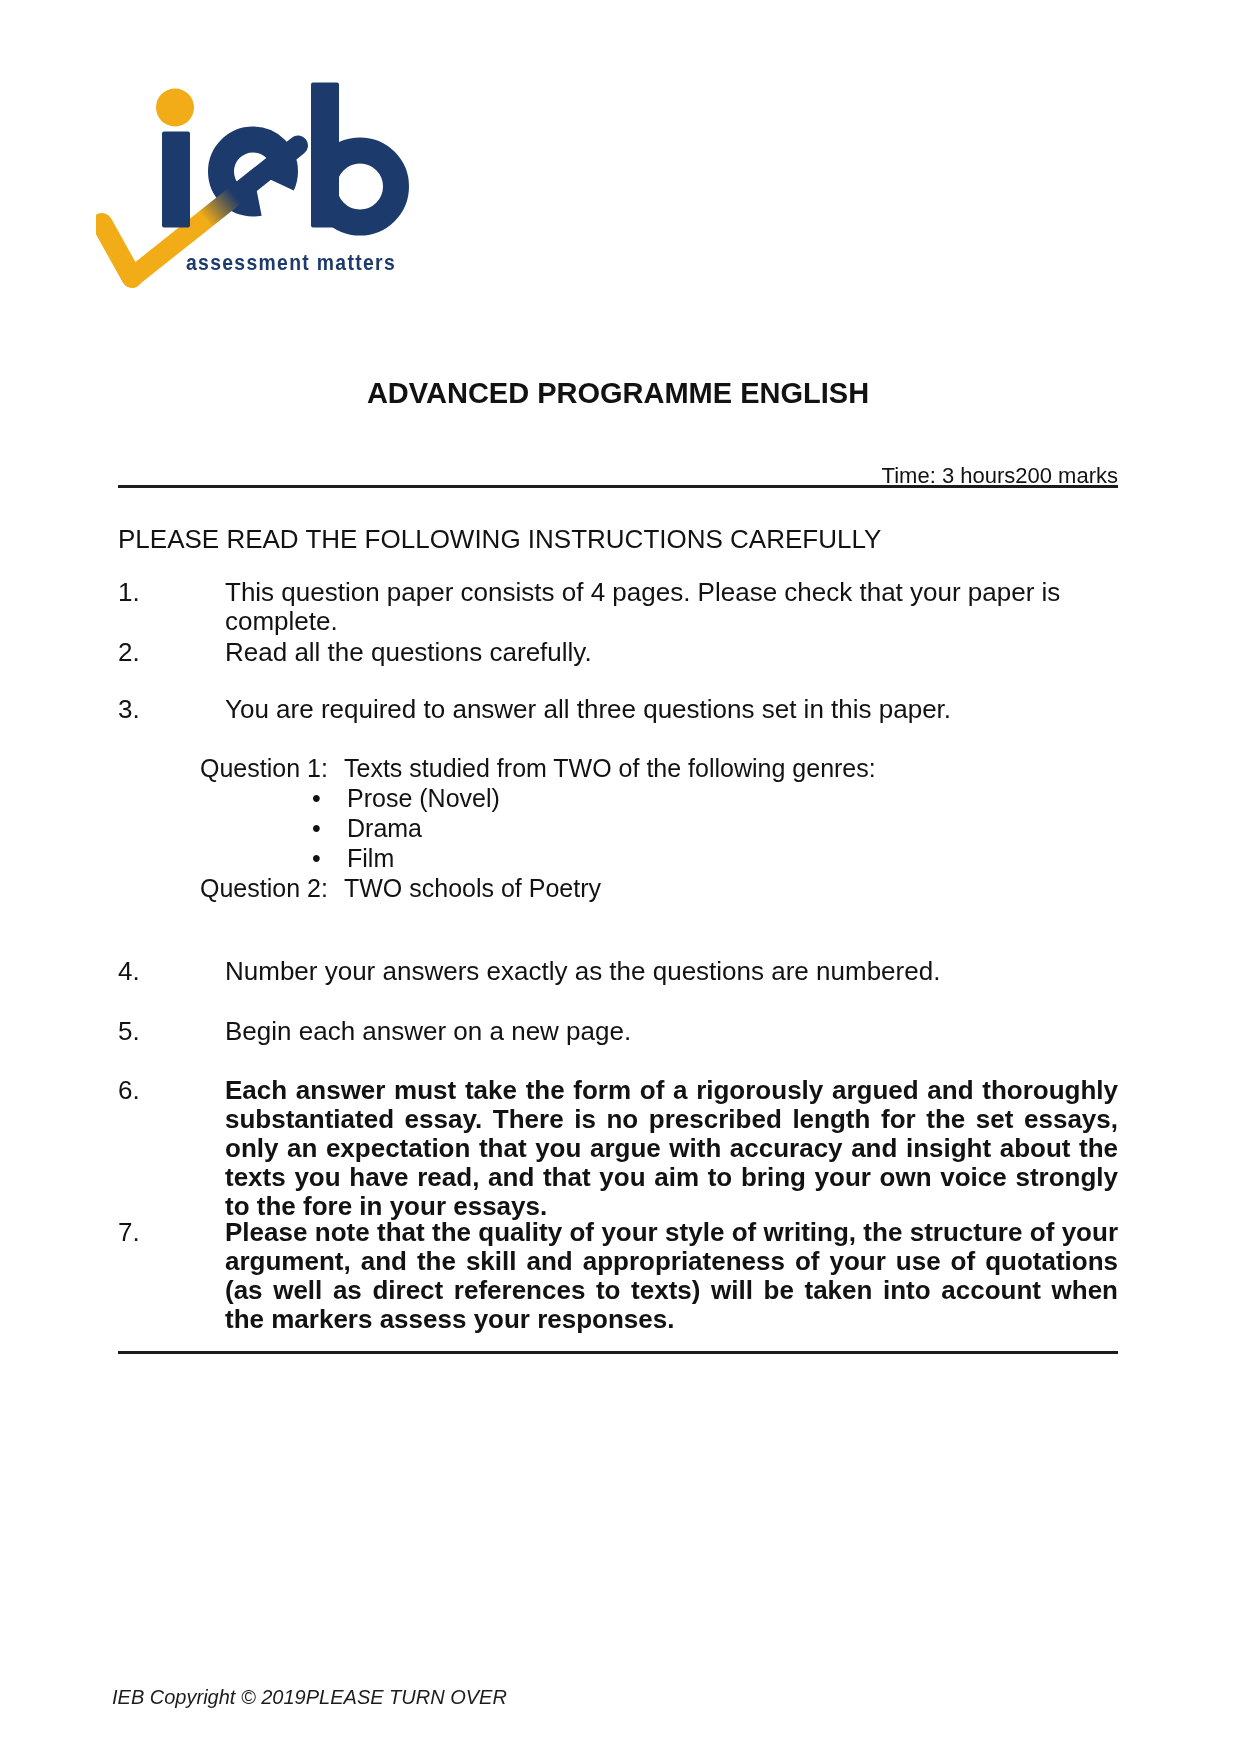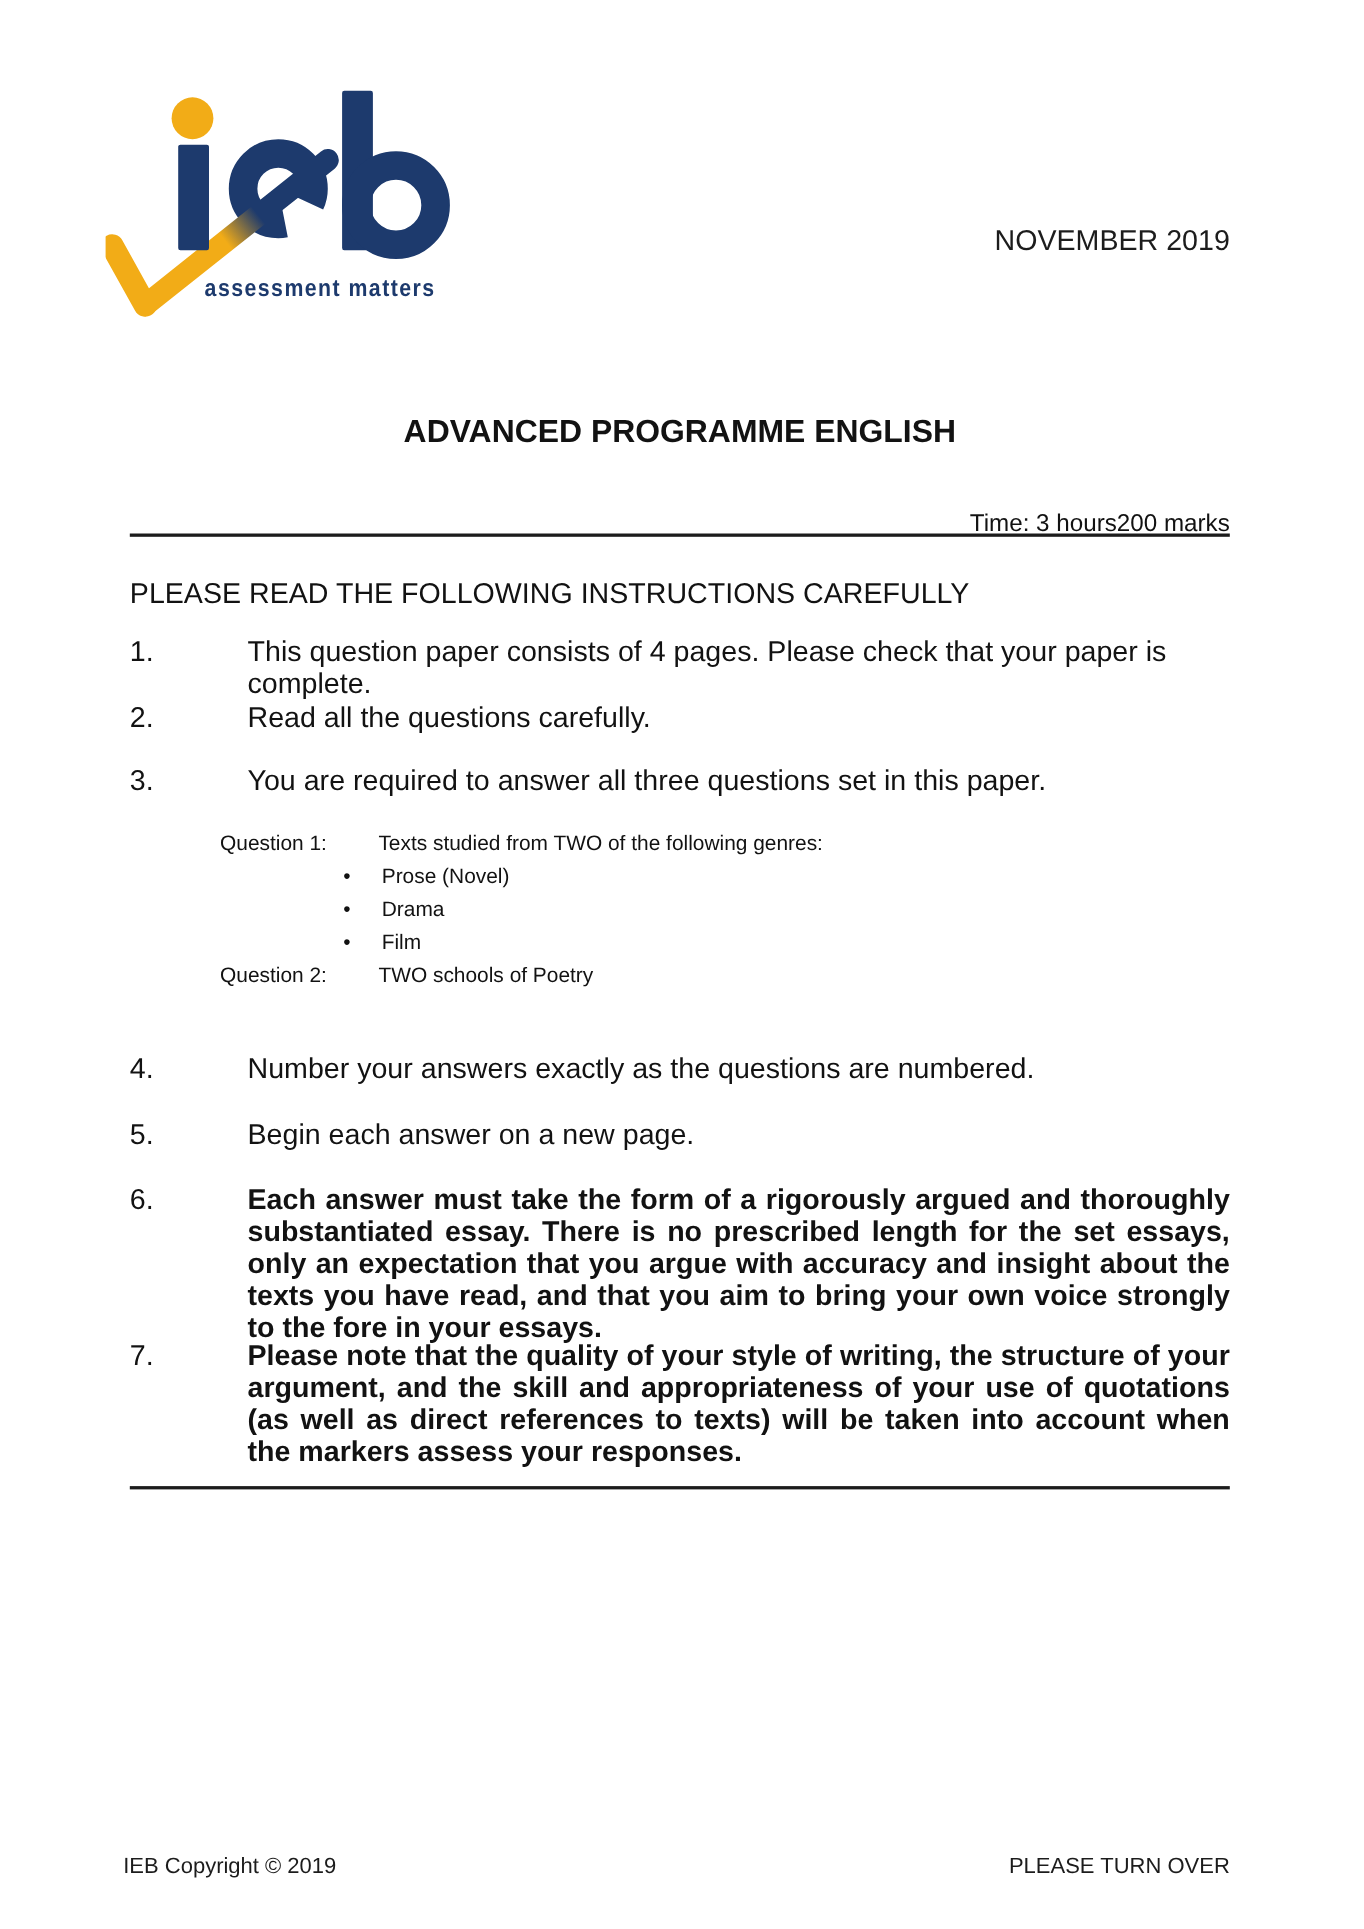--- a/index.html
+++ b/index.html
@@ -45,30 +45,30 @@
 
   .item { left: 118px; width: 1000px; font-size: 26px; line-height: 29px; }
   .item .num { position: absolute; left: 0; top: 0; }
   .item .txt { margin-left: 107px; }
   .item .txt.just { text-align: justify; font-weight: bold; }
 
   .i1 { top: 578px; } .i2 { top: 638px; } .i3 { top: 695px; }
   .i4 { top: 957px; } .i5 { top: 1017px; }
   .i6 { top: 1076px; } .i7 { top: 1218px; }
 
-  .qblock { top: 753px; left: 200px; width: 918px; font-size: 19px; line-height: 30px; }
+  .qblock { top: 753px; left: 200px; width: 918px; font-size: 25px; line-height: 30px; }
   .qrow { display: flex; }
   .qrow .qlabel { width: 144px; flex: 0 0 144px; }
   .bullet-row { display: flex; padding-left: 112px; }
   .bullet-row .dot { width: 35px; flex: 0 0 35px; }
 
   .footer {
     top: 1686px; left: 112px; width: 1006px;
-    display: flex; justify-content: space-between;
-    font-size: 20px; color: #1c1c1c;
+    display: flex; 
+    font-size: 20px; color: #1c1c1c; font-style: italic;
   }
 </style>
 </head>
 <body>
 
 <div class="abs logo-box">
   <svg width="322" height="218" viewBox="0 0 322 215">
     <defs>
       <linearGradient id="tickGrad" gradientUnits="userSpaceOnUse" x1="36" y1="198" x2="202" y2="66">
         <stop offset="0" stop-color="#f2ac17"></stop>
@@ -90,21 +90,20 @@
 
     <rect x="215" y="3" width="28" height="145" rx="2" fill="#1d3a6d"></rect>
 
     <circle cx="264" cy="107" r="36" fill="none" stroke-width="26" stroke="#1d3a6d"></circle>
 
     <text x="90" y="190" font-size="22" font-weight="bold" letter-spacing="1.5" textLength="210" lengthAdjust="spacingAndGlyphs" fill="#1d3a6d">assessment matters</text>
   </svg>
 </div>
 
 <div class="abs header-right">
-  <div>NOVEMBER 2019</div>
 </div>
 
 <div class="abs doc-title">ADVANCED PROGRAMME ENGLISH</div>
 
 <div class="abs meta-row">
   <span>Time: 3 hours</span>
   <span>200 marks</span>
 </div>
 
 <div class="abs rule rule-top"></div>

